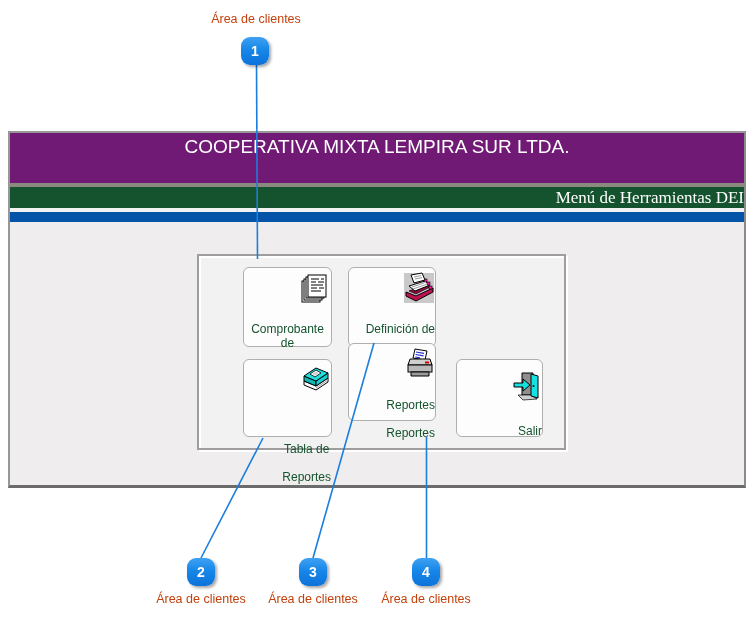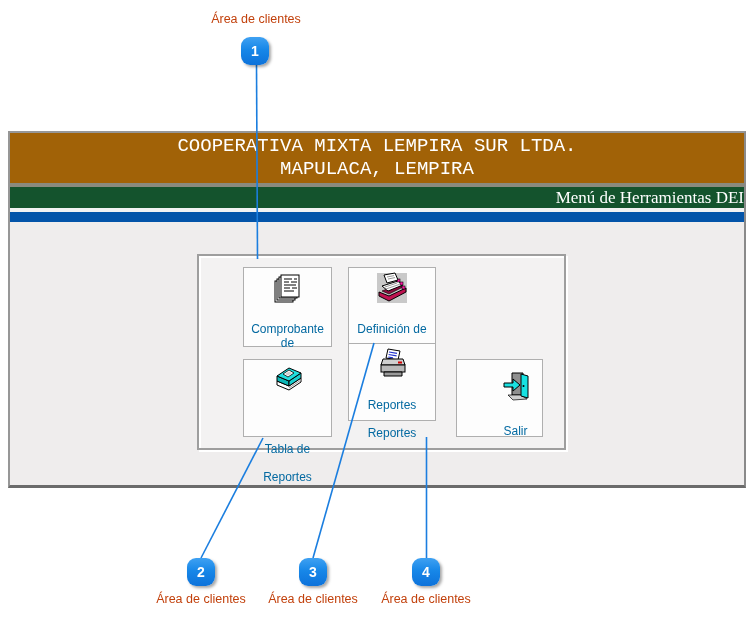--- a/index.html
+++ b/index.html
@@ -27,46 +27,46 @@
   }
   
   .app-window{
     position:absolute;left:8px;top:131px;width:738px;height:357px;
     box-sizing:border-box;
     border:2px solid #979797;border-right-color:#8a8a8a;border-bottom:3px solid #6b6b6b;
     background:#efeded;z-index:1;
     display:flex;flex-direction:column;
   }
   .title-bar{
-    height:48px;background:#a16207;border-bottom:4px solid #8a8a7e;
+    height:48px;background:#701a75;border-bottom:4px solid #8a8a7e;
     color:#fff;text-align:center;
-    font-family:Liberation Mono, monospace;
+    font-family:Liberation Sans, sans-serif;
     font-size:19px;line-height:23px;padding-top:2px;box-sizing:content-box;
   }
   .menu-bar{
     height:21px;background:#14532d;border-bottom:4px solid #f2f2f2;
     color:#fff;text-align:right;
     font-family:"Liberation Serif","DejaVu Serif",serif;
     font-size:17px;line-height:21px;padding-left:12px;
   }
   .strip-bar{height:10px;background:#0354a9;}
   .client-area{flex:1;background:#efeded;position:relative;}
   
   .button-panel{
     position:absolute;left:187px;top:32px;width:369px;height:196px;
     box-sizing:border-box;border:2px solid #9e9e9e;background:#f3f2f2;
     box-shadow:2px 2px 0 #ffffff, inset 2px 2px 0 #ffffff;
   }
   
   .menu-btn{
     position:absolute;box-sizing:border-box;
-    background:#fdfdfd;border:1px solid #afafaf;border-radius:0;
-    display:flex;flex-direction:column;align-items:center;
+    background:#fdfdfd;border:1px solid #afafaf;border-radius:6px;
+    display:flex;flex-direction:column;align-items:flex-end;
     padding-top:4px;cursor:default;
-    font-size:12px;line-height:14px;color:#0369a1;text-align:center;
+    font-size:12px;line-height:14px;color:#14532d;text-align:center;
   }
   .menu-btn .btn-icon{width:32px;height:32px;margin-bottom:4px;flex:0 0 auto;}
   .menu-btn.exit .btn-icon{margin-top:6px;margin-bottom:8px;}
   .btn-caption{white-space:pre-line;}
   
   #btn-comprobante{left:44px;top:11px;width:89px;height:80px;}
   #btn-definicion {left:149px;top:11px;width:88px;height:80px;}
   #btn-tabla      {left:44px;top:103px;width:89px;height:78px;gap:28px;}
   #btn-reportes   {left:149px;top:87px;width:88px;height:78px;}
   #btn-salir      {left:257px;top:103px;width:87px;height:78px;padding-left:32px;}
@@ -80,21 +80,20 @@
 <svg class="lines-overlay">
   <line x1="256.5" y1="64" x2="257.5" y2="259" stroke="#1b7edf" stroke-width="1.6"></line>
   <line x1="263" y1="438" x2="201" y2="558" stroke="#1b7edf" stroke-width="1.6"></line>
   <line x1="374" y1="343" x2="313" y2="558" stroke="#1b7edf" stroke-width="1.6"></line>
   <line x1="426.5" y1="437" x2="426.5" y2="558" stroke="#1b7edf" stroke-width="1.6"></line>
 </svg>
 
 <div class="app-window">
   <div class="title-bar">
     <div>COOPERATIVA MIXTA LEMPIRA SUR LTDA.</div>
-    <div>MAPULACA, LEMPIRA</div>
   </div>
   <div class="menu-bar">Menú de Herramientas DEI</div>
   <div class="strip-bar"></div>
 
   <div class="client-area">
     <div class="button-panel">
 
       <div class="menu-btn" id="btn-comprobante">
         <svg class="btn-icon" viewBox="0 0 32 32">
           <rect x="3" y="9" width="18" height="21" fill="#fff" stroke="#000"></rect>

